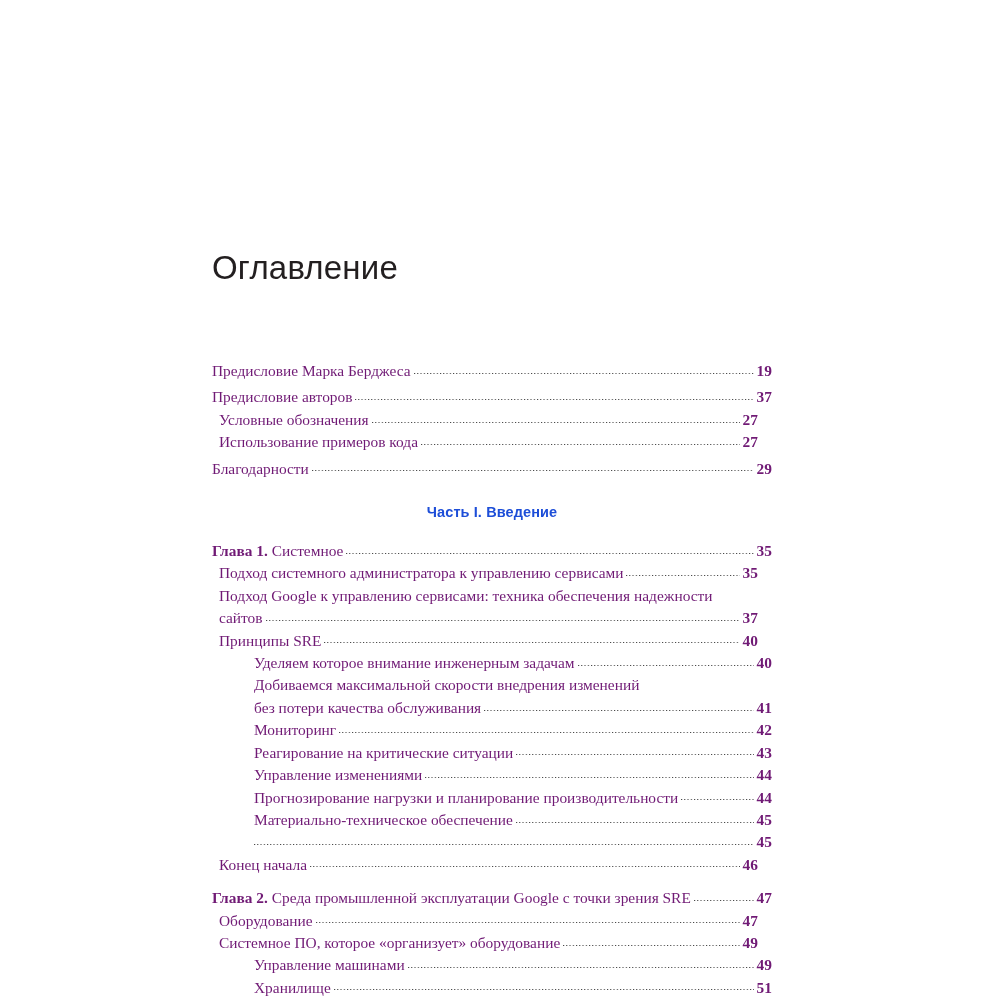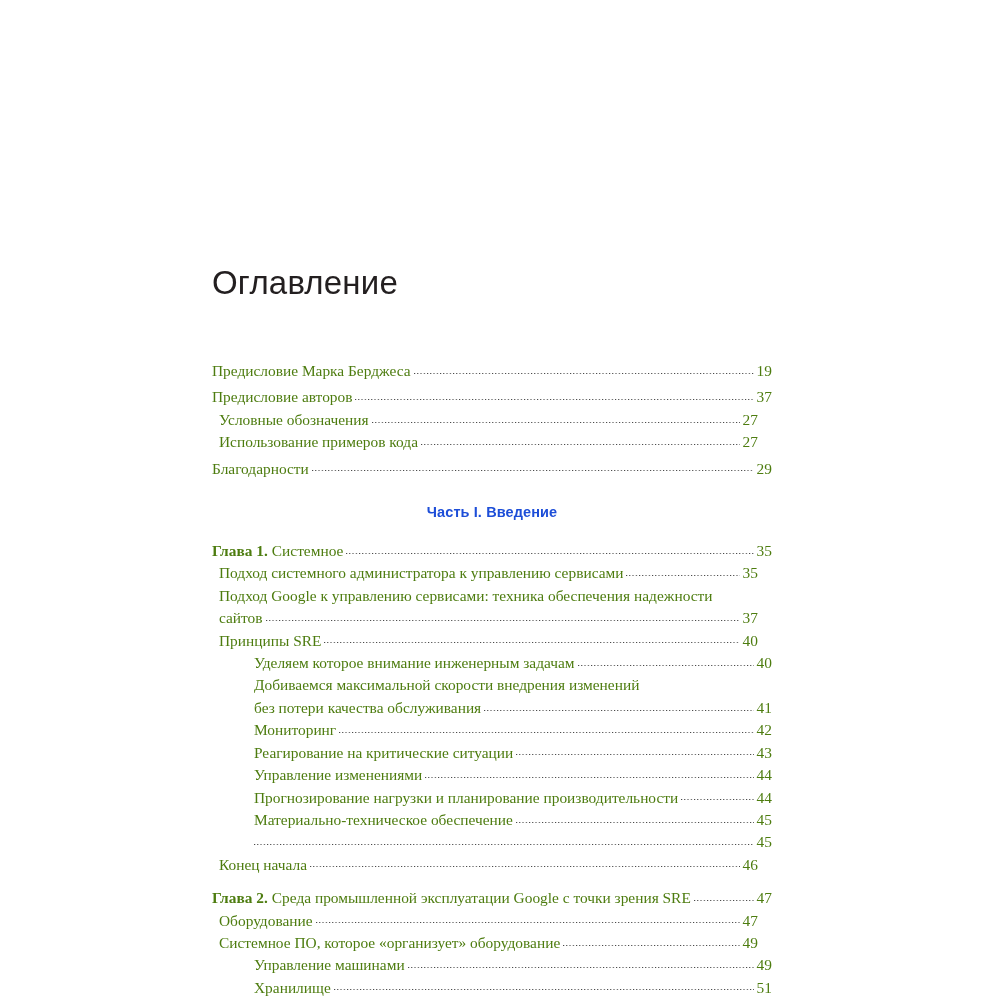--- a/index.html
+++ b/index.html
@@ -20,21 +20,21 @@
   .page {
     position: absolute;
     inset: 0;
     background: #ffffff;
   }
 
   
   .toc-title {
     position: absolute;
     left: 212px;
-    top: 243px;
+    top: 228px;
     font-family: "Liberation Sans", sans-serif;
     font-size: 33px;
     font-weight: 400;
     letter-spacing: 0.2px;
     color: #231f20;
     line-height: 1.1;
     white-space: nowrap;
   }
 
   
@@ -57,21 +57,21 @@
     padding: 0;
     white-space: nowrap;
   }
 
   
   .entry {
     display: flex;
     align-items: baseline;
     font-size: 15.4px;
     line-height: 22.4px;
-    color: #4d7c0f;
+    color: #701a75;
     width: 560px;
   }
   .entry .label {
     flex: 0 1 auto;
     white-space: nowrap;
     padding-right: 3px;
   }
   .entry .leader {
     flex: 1 1 auto;
     min-width: 6px;
@@ -90,20 +90,21 @@
     height: 1px;
     background-image: radial-gradient(circle at 0.6px 0.5px, #3b3b3b 0.55px, transparent 0.65px);
     background-size: 3.25px 1px;
     background-repeat: repeat-x;
   }
   .entry .pagenum {
     flex: 0 0 auto;
     padding-left: 3px;
     white-space: nowrap;
     font-variant-numeric: lining-nums;
+    font-weight: bold;
   }
   .entry.wrap-first .label { white-space: normal; padding-right: 0; }
 
   
   .lvl1 { margin-left: 0px;  width: 560px; }
   .lvl2 { margin-left: 7px; width: 539px; }
   .lvl3 { margin-left: 42px; width: 518px; }
 
   .chapnum { font-weight: 700; padding-right: 4px; }
 

